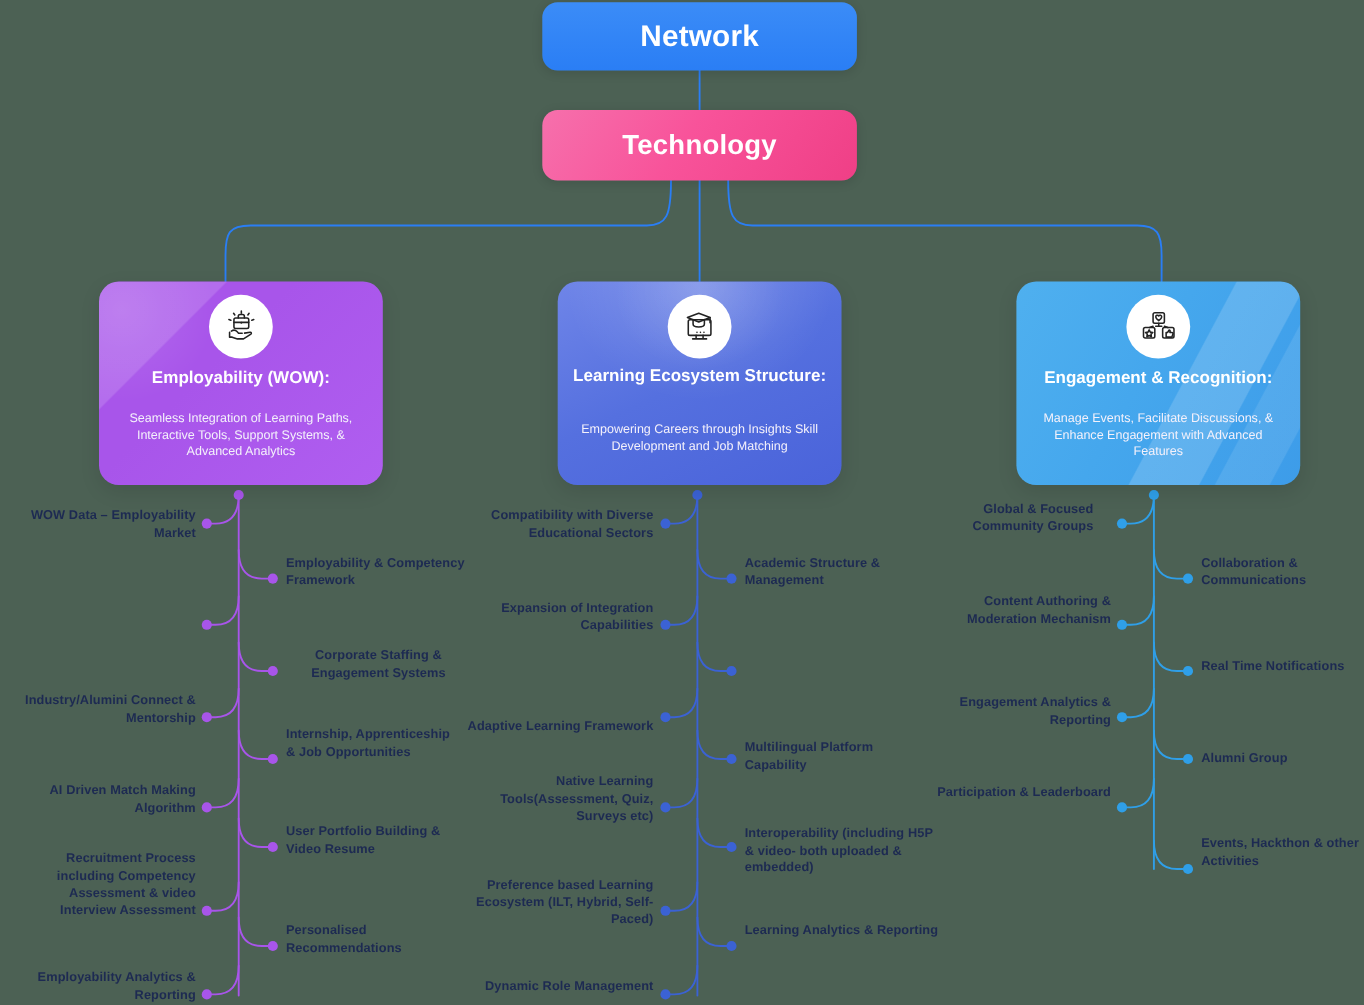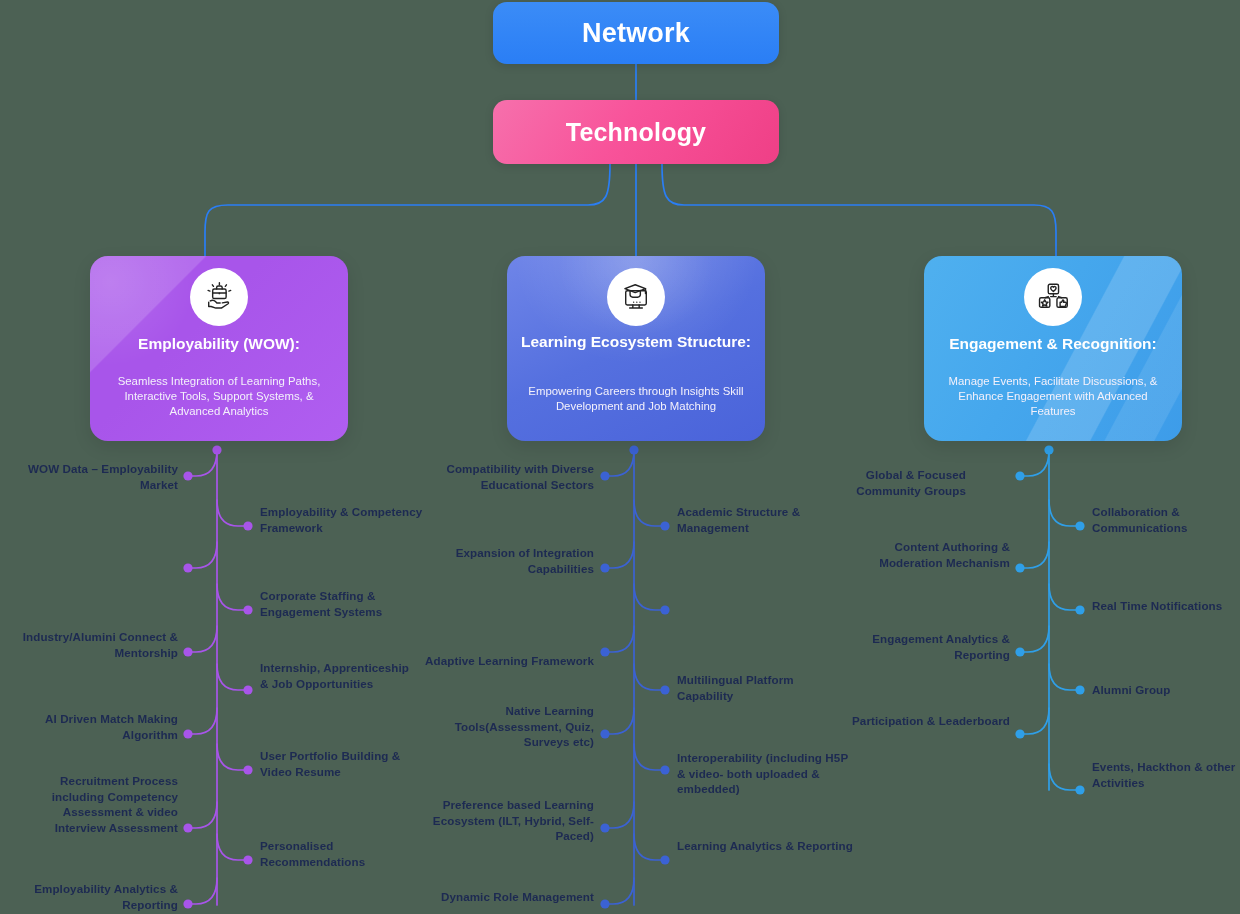--- a/index.html
+++ b/index.html
@@ -264,38 +264,38 @@
     <div class="card-sub">Manage Events, Facilitate Discussions, &amp; Enhance Engagement with Advanced Features</div>
   </div>
 
   <div class="leaf left" style="left:20px;width:158px;top:461px;">WOW Data – Employability Market</div>
   <div class="leaf left" style="left:20px;width:158px;top:629px;">Industry/Alumini Connect &amp; Mentorship</div>
   <div class="leaf left" style="left:20px;width:158px;top:711px;">AI Driven Match Making Algorithm</div>
   <div class="leaf left" style="left:20px;width:158px;top:773px;">Recruitment Process including Competency Assessment &amp; video Interview Assessment</div>
   <div class="leaf left" style="left:14px;width:164px;top:881px;">Employability Analytics &amp; Reporting</div>
 
   <div class="leaf right" style="left:260px;width:168px;top:504px;">Employability &amp; Competency Framework</div>
-  <div class="leaf right" style="left:260px;width:168px;top:588px;">Corporate Staffing &amp; Engagement Systems</div>
+  <div class="leaf right" style="left:260px;width:168px;top:588px;text-align:center;">Corporate Staffing &amp; Engagement Systems</div>
   <div class="leaf right" style="left:260px;width:152px;top:660px;">Internship, Apprenticeship &amp; Job Opportunities</div>
   <div class="leaf right" style="left:260px;width:168px;top:748px;">User Portfolio Building &amp; Video Resume</div>
   <div class="leaf right" style="left:260px;width:152px;top:838px;">Personalised Recommendations</div>
 
   <div class="leaf left" style="left:418px;width:176px;top:461px;">Compatibility with Diverse Educational Sectors</div>
   <div class="leaf left" style="left:418px;width:176px;top:545px;">Expansion of Integration Capabilities</div>
   <div class="leaf left" style="left:418px;width:176px;top:629px;margin-top:24px;">Adaptive Learning Framework</div>
   <div class="leaf left" style="left:418px;width:176px;top:703px;">Native Learning Tools(Assessment, Quiz, Surveys etc)</div>
   <div class="leaf left" style="left:418px;width:176px;top:797px;">Preference based Learning Ecosystem (ILT, Hybrid, Self-Paced)</div>
   <div class="leaf left" style="left:418px;width:176px;top:889px;">Dynamic Role Management</div>
 
   <div class="leaf right" style="left:677px;width:176px;top:504px;">Academic Structure &amp; Management</div>
   <div class="leaf right" style="left:677px;width:176px;top:672px;">Multilingual Platform Capability</div>
   <div class="leaf right" style="left:677px;width:176px;top:750px;">Interoperability (including H5P &amp; video- both uploaded &amp; embedded)</div>
   <div class="leaf right" style="left:677px;width:176px;top:838px;">Learning Analytics &amp; Reporting</div>
 
-  <div class="leaf left" style="left:808px;width:158px;top:455px;margin-top:12px;">Global &amp; Focused Community Groups</div>
+  <div class="leaf left" style="left:836px;width:158px;top:455px;">Global &amp; Focused Community Groups</div>
   <div class="leaf left" style="left:852px;width:158px;top:539px;">Content Authoring  &amp; Moderation Mechanism</div>
   <div class="leaf left" style="left:852px;width:158px;top:631px;">Engagement Analytics &amp; Reporting</div>
   <div class="leaf left" style="left:852px;width:158px;top:713px;">Participation &amp; Leaderboard</div>
 
   <div class="leaf right" style="left:1092px;width:148px;top:504px;">Collaboration &amp; Communications</div>
   <div class="leaf right" style="left:1092px;width:148px;top:598px;">Real Time Notifications</div>
   <div class="leaf right" style="left:1092px;width:148px;top:682px;">Alumni Group</div>
   <div class="leaf right" style="left:1092px;width:148px;top:759px;">Events, Hackthon &amp; other Activities</div>
 
 </div>

